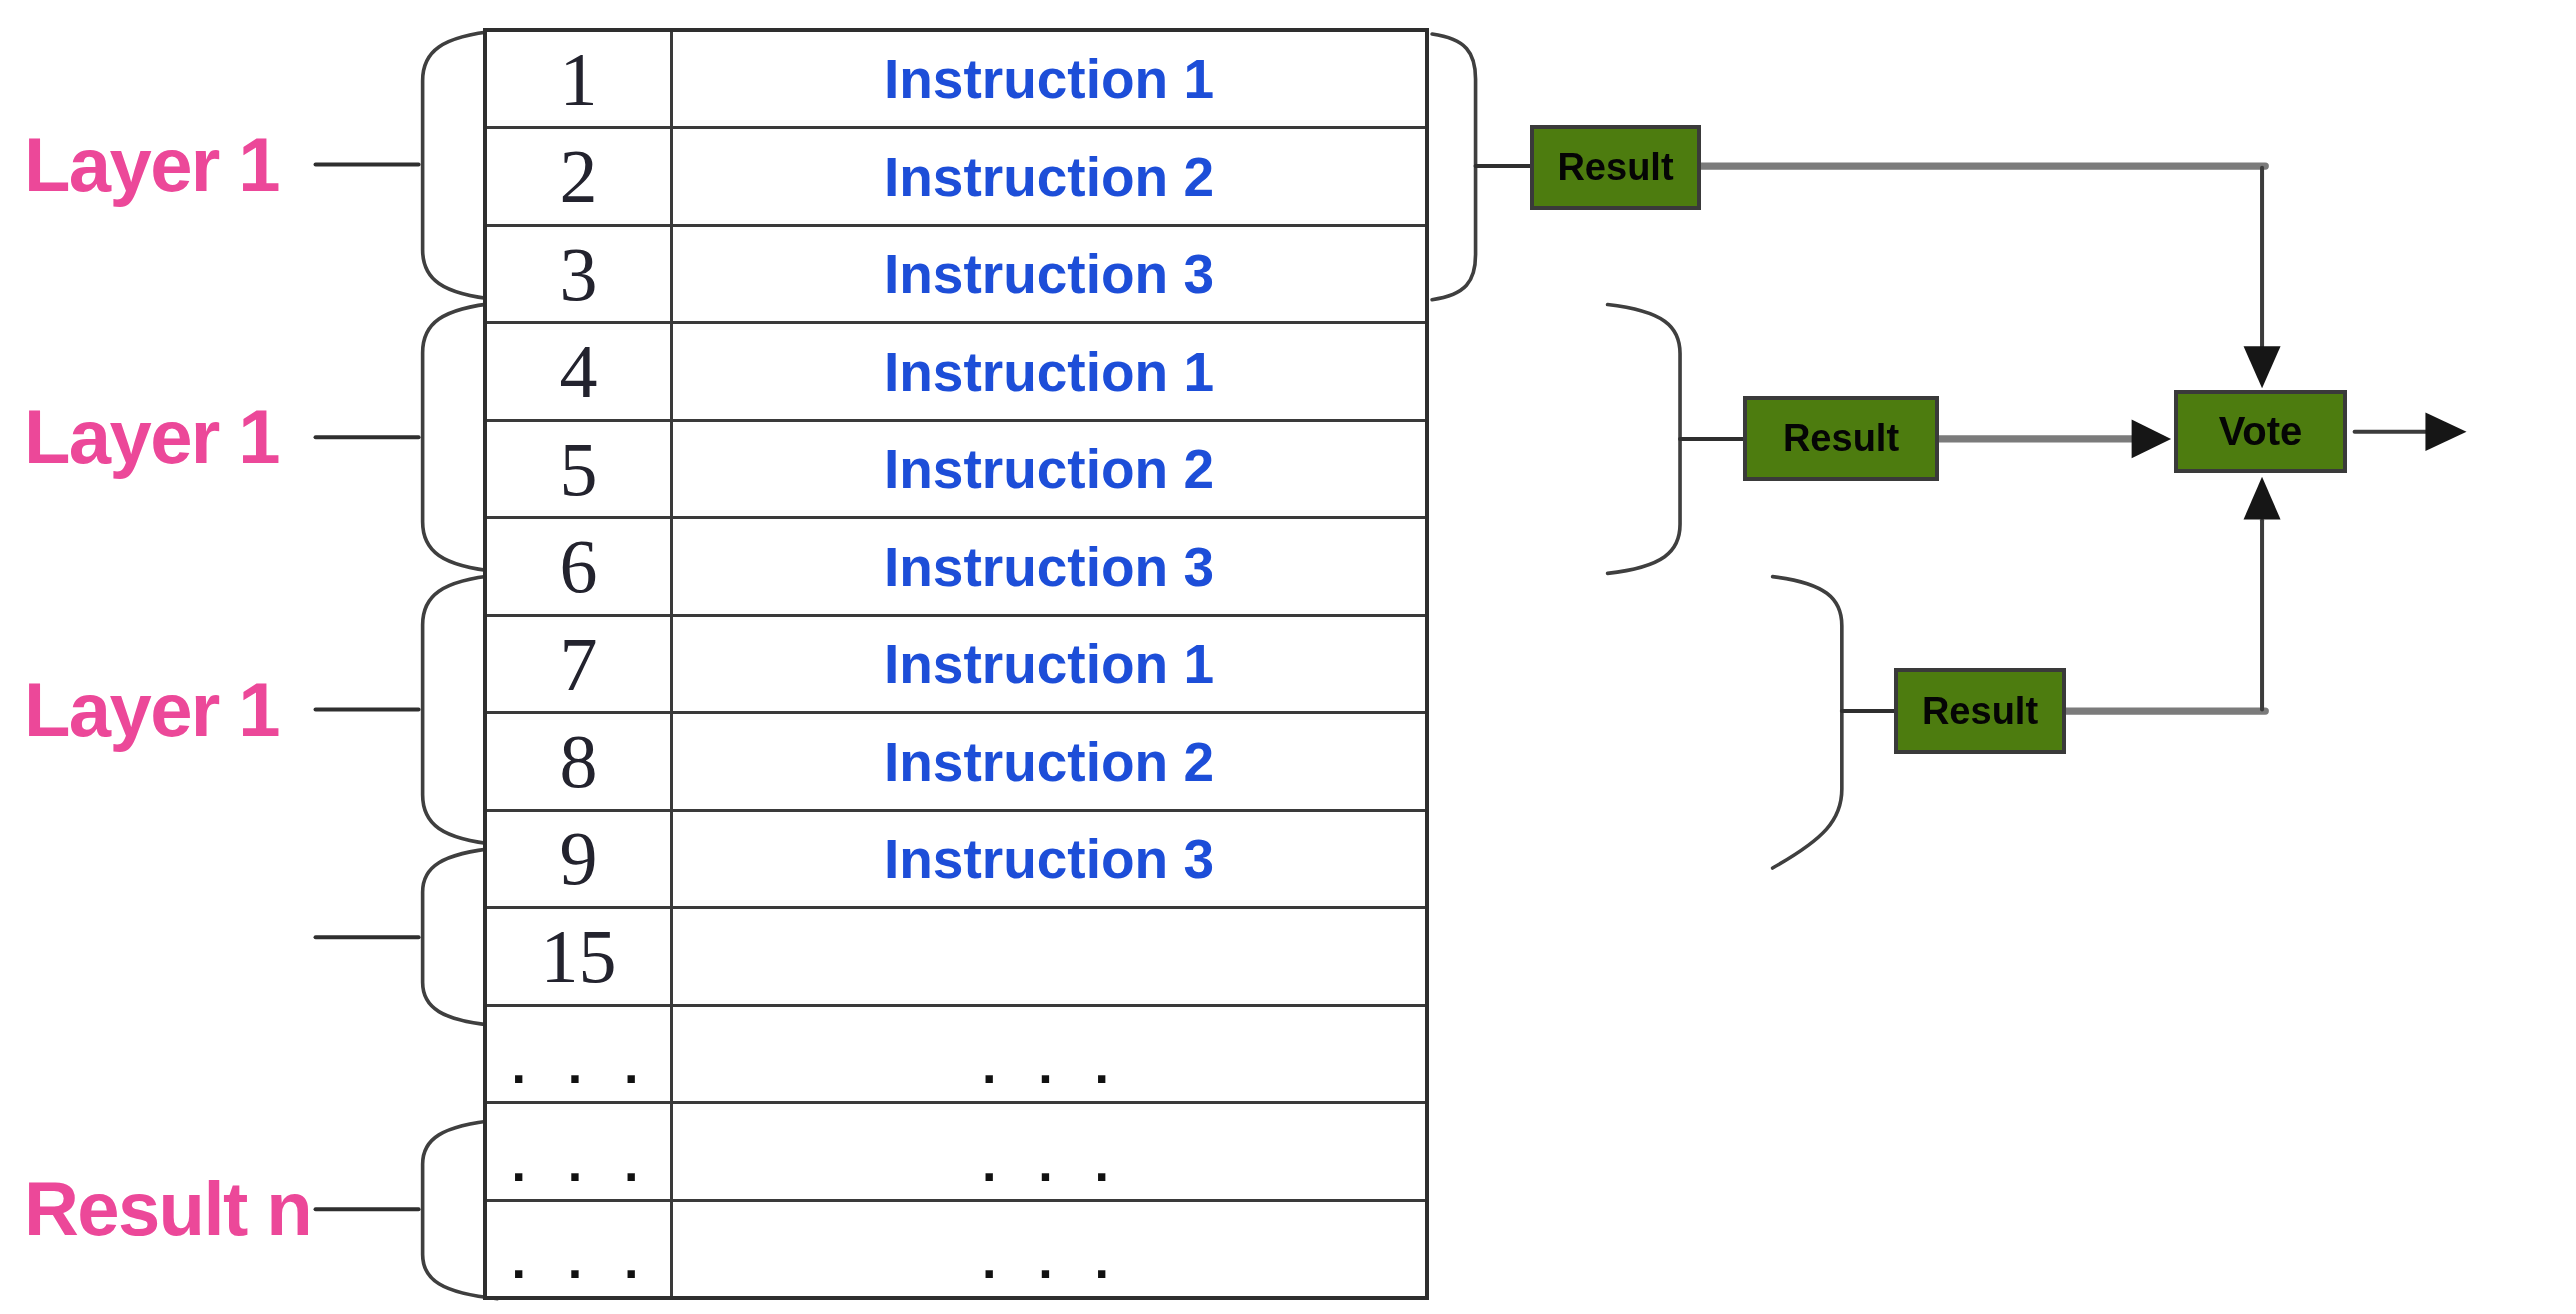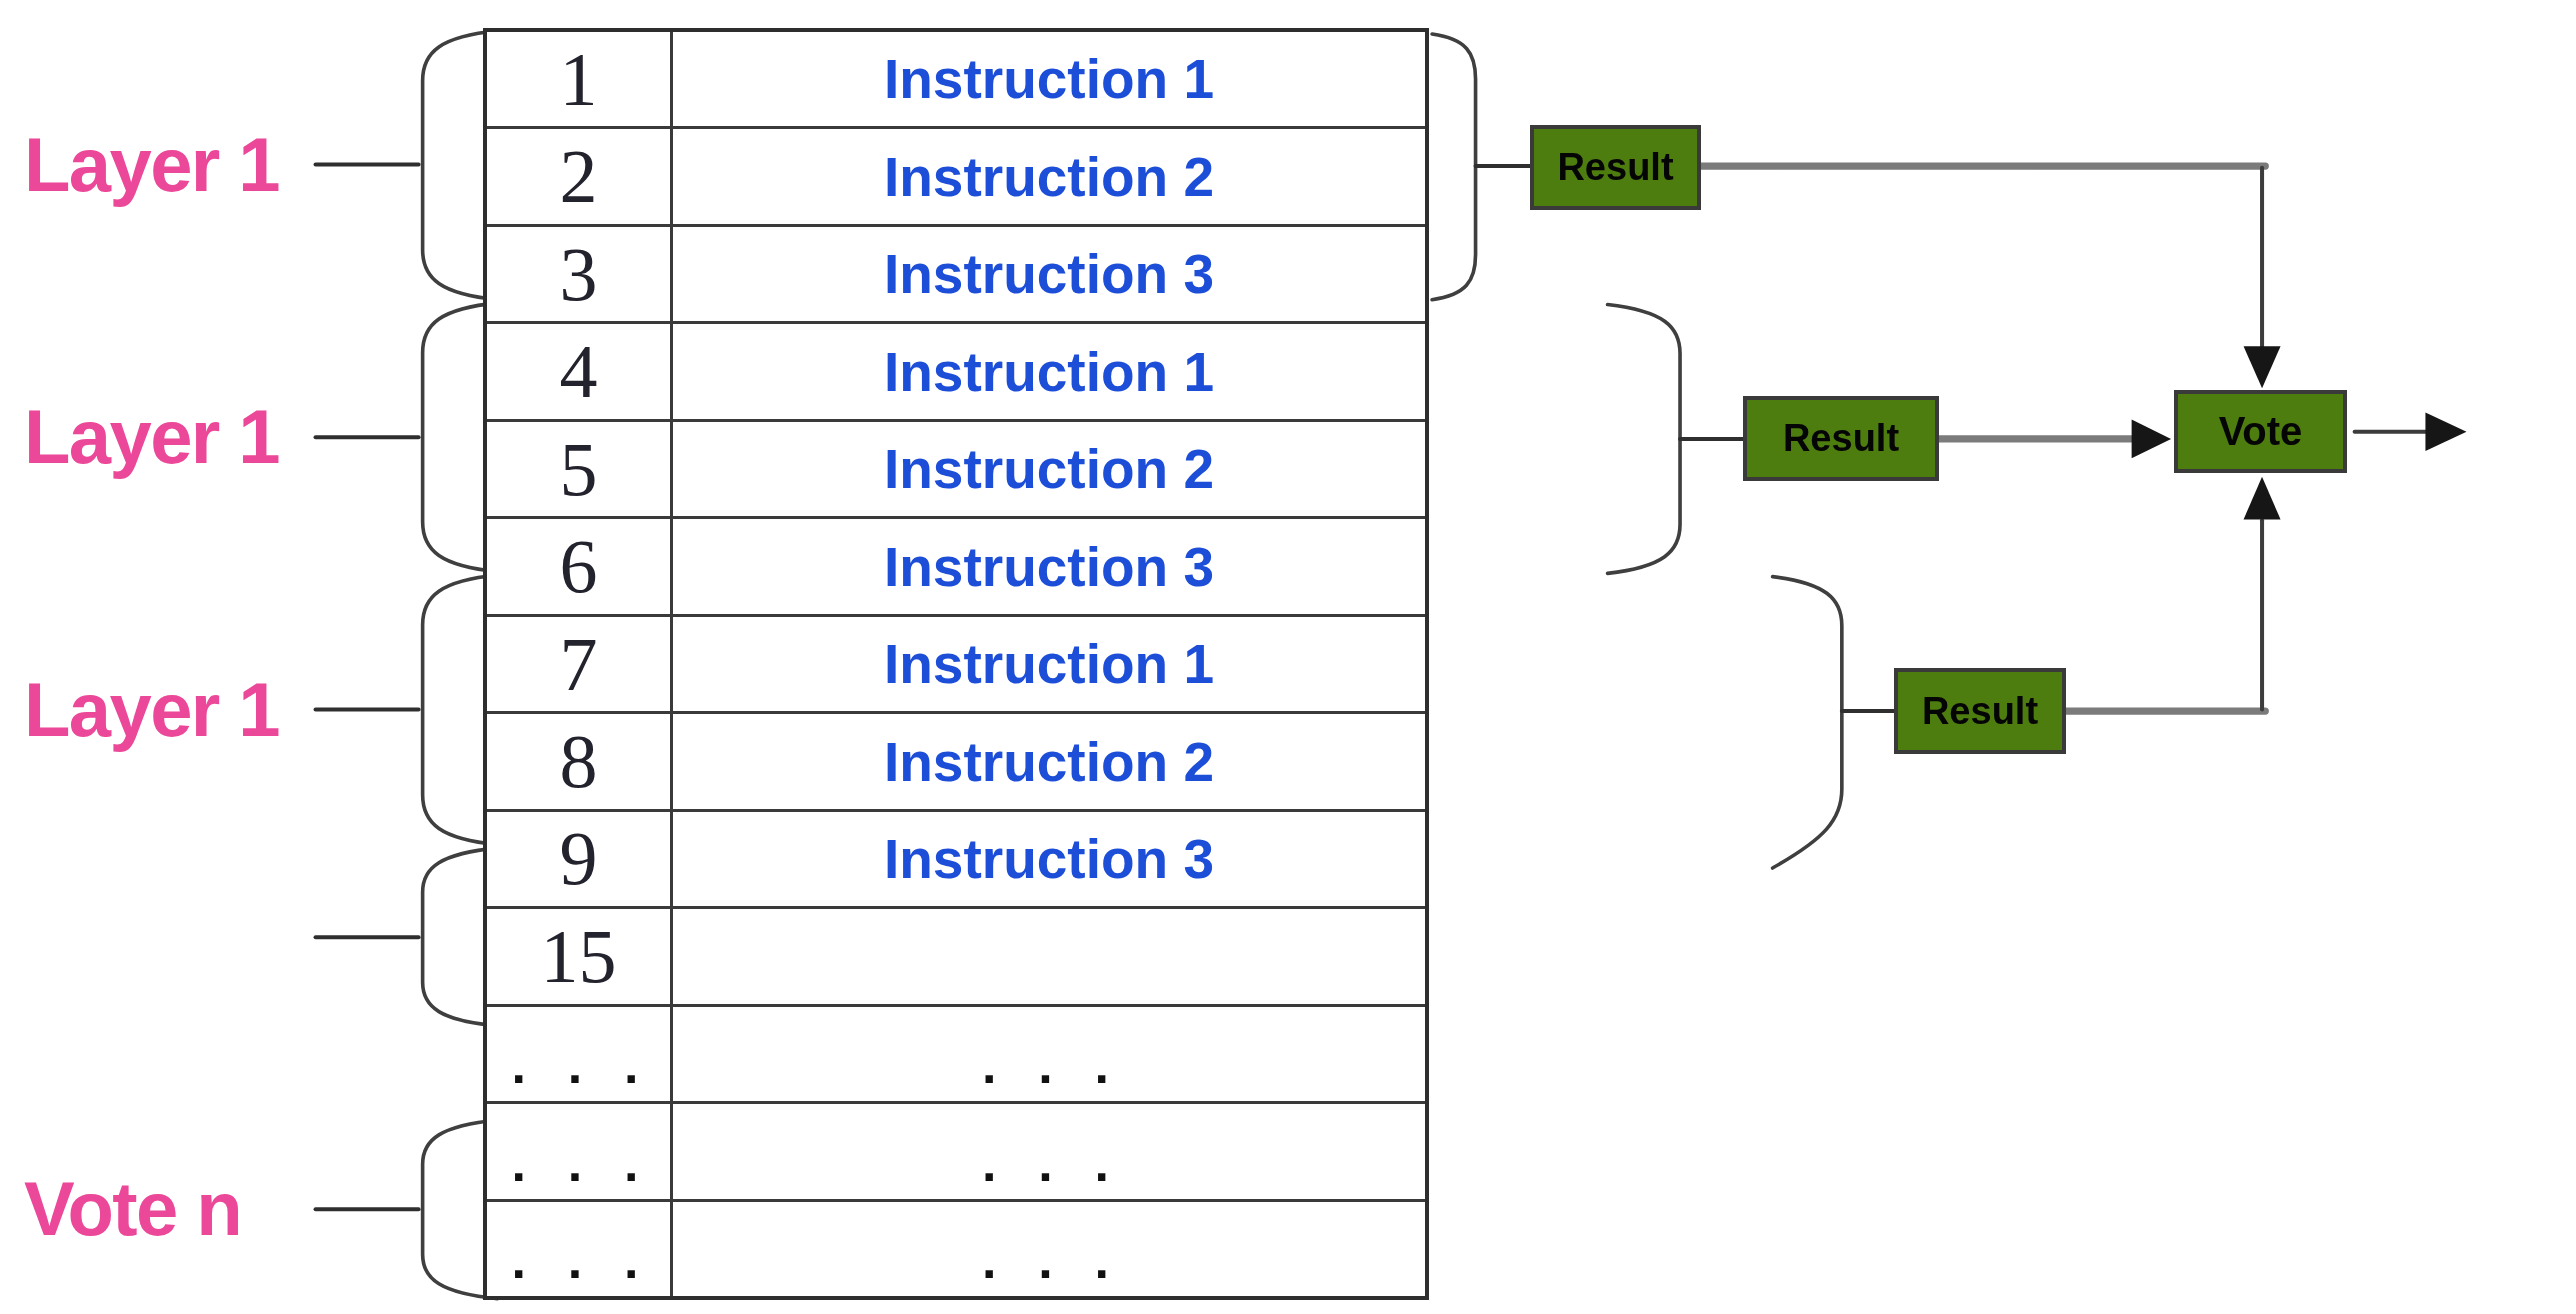--- a/index.html
+++ b/index.html
@@ -100,21 +100,21 @@
       <polygon points="2810,482 2787,430 2833,430"></polygon>
       <polygon points="2697,545 2648,521 2648,569"></polygon>
       <polygon points="2810,592 2787,645 2833,645"></polygon>
       <polygon points="3064,536 3013,512 3013,560"></polygon>
     </g>
   </svg>
 
   <div class="layer-label" style="top:118px">Layer 1</div>
   <div class="layer-label" style="top:390px">Layer 1</div>
   <div class="layer-label" style="top:663px">Layer 1</div>
-  <div class="layer-label" style="top:1162px">Vote n</div>
+  <div class="layer-label" style="top:1162px">Result n</div>
 
   <div class="itable">
     <div class="row">
       <div class="cell num">1</div>
       <div class="cell ins">Instruction 1</div>
     </div>
     <div class="row">
       <div class="cell num">2</div>
       <div class="cell ins">Instruction 2</div>
     </div>

